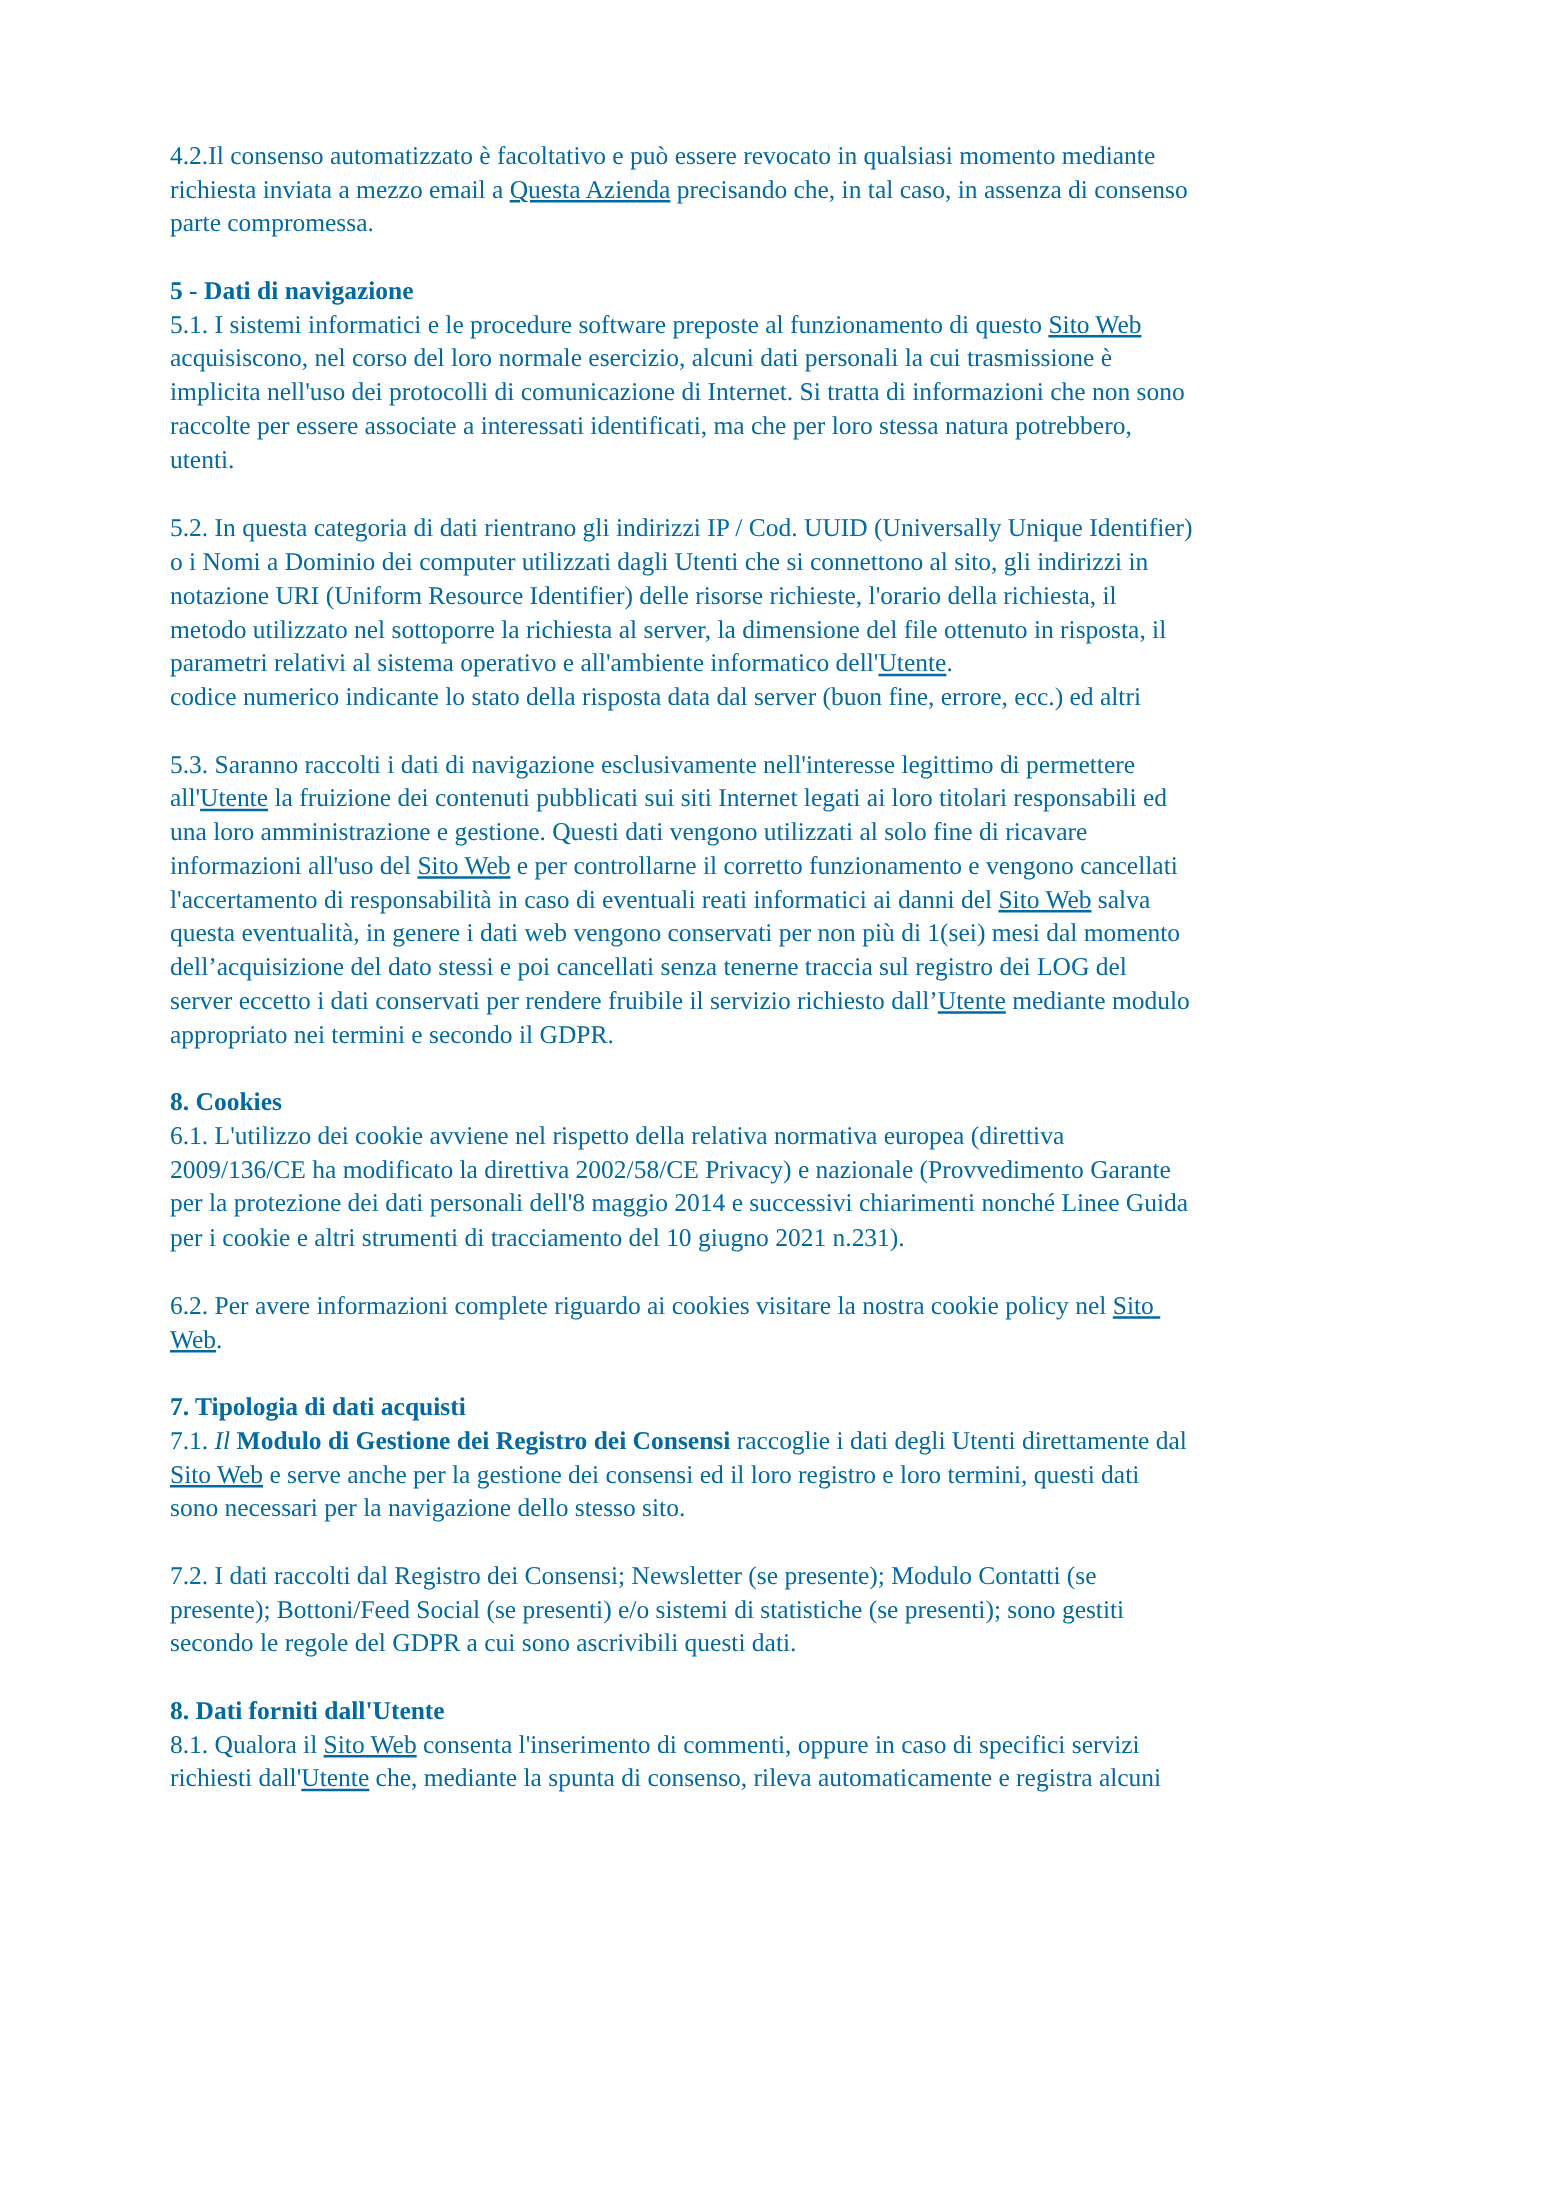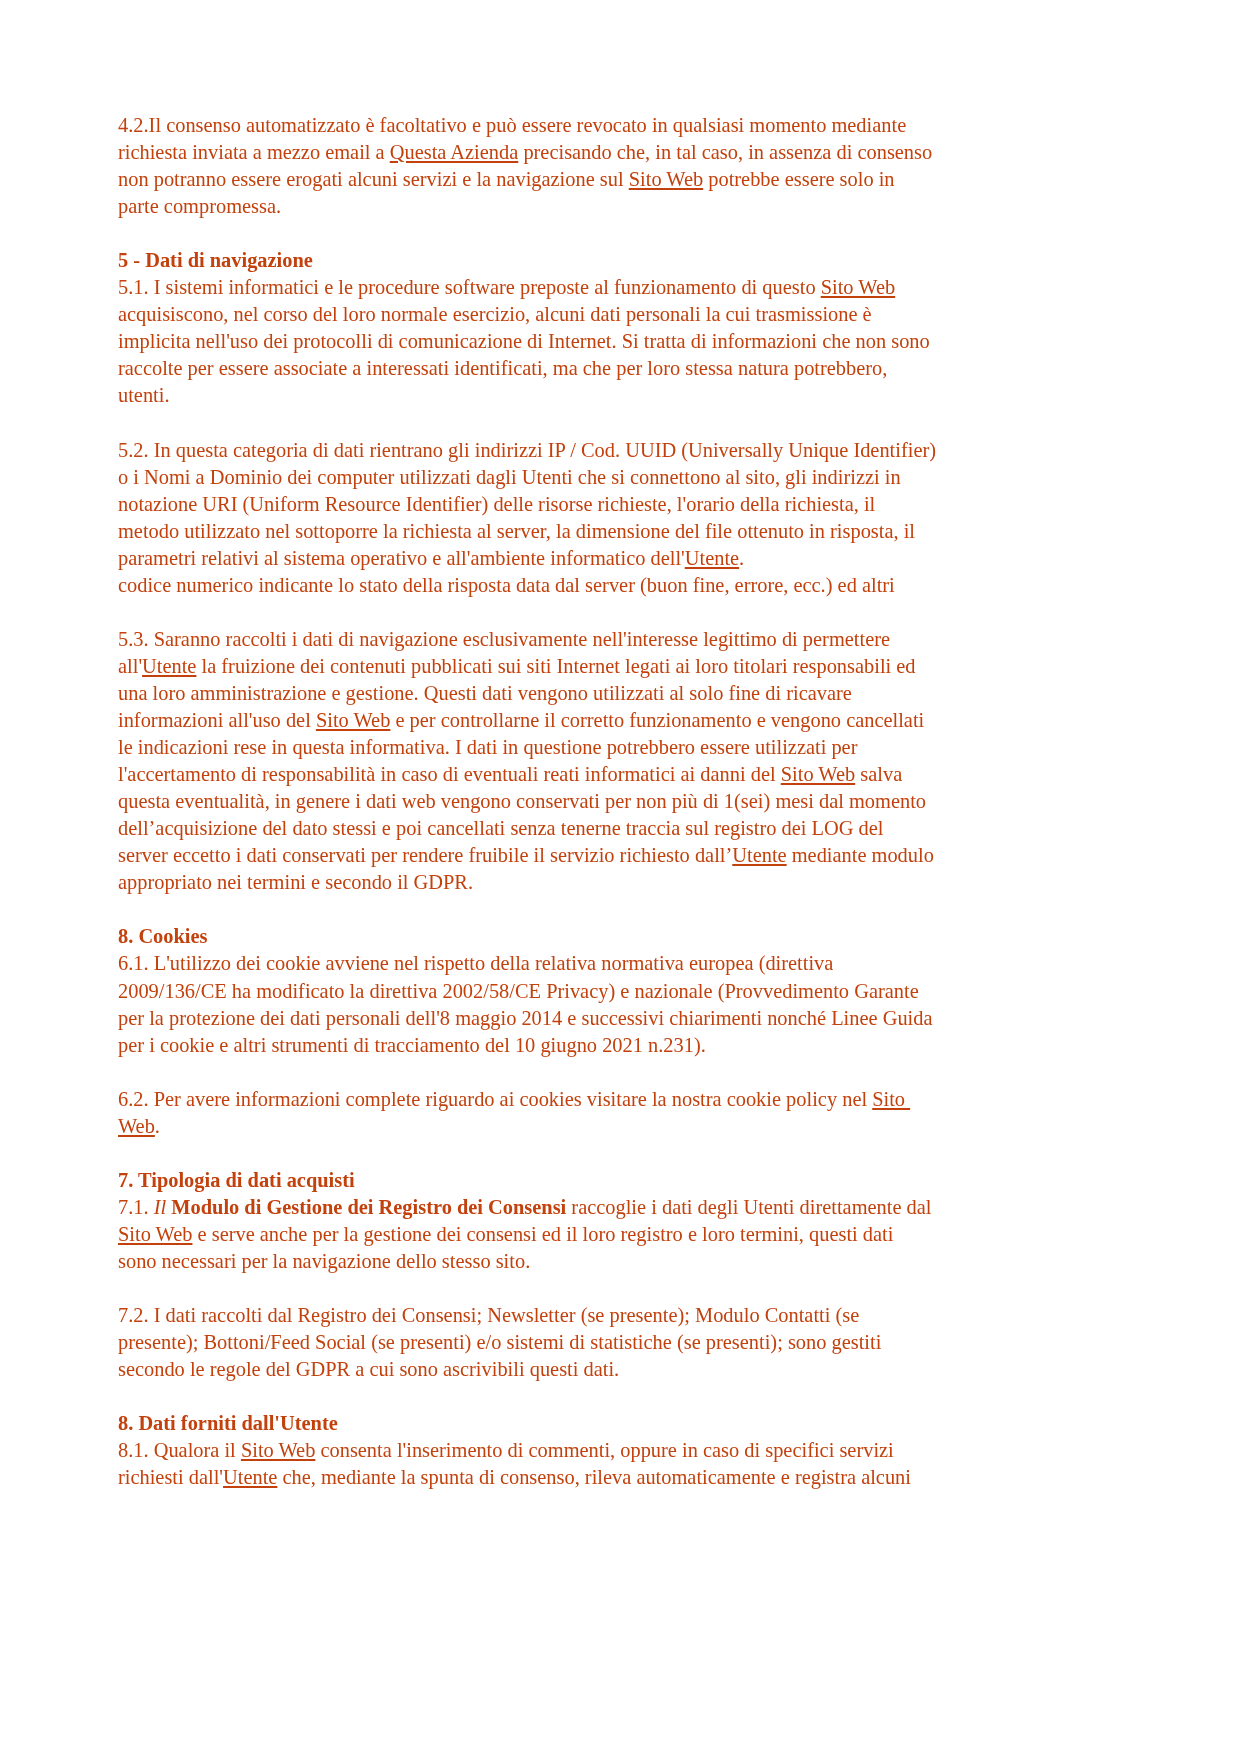--- a/index.html
+++ b/index.html
@@ -1,36 +1,35 @@
 <!DOCTYPE html>
 <html><head>
 <meta charset="utf-8">
 <style>
   html, body { margin: 0; padding: 0; background: #ffffff; }
   body { width: 1240px; height: 1754px; position: relative; overflow: hidden; }
   .page {
-    position: absolute; left: 118px; top: 112px; width: 1010px;
-    font-family: "Liberation Serif", serif; font-size: 20.4px; color: #c2410c;
+    position: absolute; left: 136px; top: 112px; width: 1010px;
+    font-family: "Liberation Serif", serif; font-size: 20.4px; color: #0369a1;
   }
   .line { height: 27.05px; line-height: 27.05px; white-space: pre; }
   .blank { height: 27.05px; }
   .h { font-weight: bold; }
   .u { text-decoration: underline; text-underline-offset: 2px; font-family: Liberation Serif, serif; }
   .b { font-weight: bold; margin-top: 48px; }
   .i { font-style: italic; }
   a.u { color: inherit; cursor: pointer; }
 </style>
 </head>
 <body>
 
 <div class="page" id="page">
     <div>
       <div class="line"><span>4.2.Il consenso automatizzato è facoltativo e può essere revocato in qualsiasi momento mediante</span></div>
       <div class="line"><span>richiesta inviata a mezzo email a </span><a class="u">Questa Azienda</a><span> precisando che, in tal caso, in assenza di consenso</span></div>
-      <div class="line"><span>non potranno essere erogati alcuni servizi e la navigazione sul </span><a class="u">Sito Web</a><span> potrebbe essere solo in</span></div>
       <div class="line"><span>parte compromessa.</span></div>
     </div>
     <div class="blank"></div>
     <div class="line h">5 - Dati di navigazione</div>
     <div>
       <div class="line"><span>5.1. I sistemi informatici e le procedure software preposte al funzionamento di questo </span><a class="u">Sito Web</a></div>
       <div class="line"><span>acquisiscono, nel corso del loro normale esercizio, alcuni dati personali la cui trasmissione è</span></div>
       <div class="line"><span>implicita nell'uso dei protocolli di comunicazione di Internet. Si tratta di informazioni che non sono</span></div>
       <div class="line"><span>raccolte per essere associate a interessati identificati, ma che per loro stessa natura potrebbero,</span></div>
       <div class="line"><span>utenti.</span></div>
@@ -43,21 +42,20 @@
       <div class="line"><span>metodo utilizzato nel sottoporre la richiesta al server, la dimensione del file ottenuto in risposta, il</span></div>
       <div class="line"><span>parametri relativi al sistema operativo e all'ambiente informatico dell'</span><a class="u">Utente</a><span>.</span></div>
       <div class="line"><span>codice numerico indicante lo stato della risposta data dal server (buon fine, errore, ecc.) ed altri</span></div>
     </div>
     <div class="blank"></div>
     <div>
       <div class="line"><span>5.3. Saranno raccolti i dati di navigazione esclusivamente nell'interesse legittimo di permettere</span></div>
       <div class="line"><span>all'</span><a class="u">Utente</a><span> la fruizione dei contenuti pubblicati sui siti Internet legati ai loro titolari responsabili ed</span></div>
       <div class="line"><span>una loro amministrazione e gestione. Questi dati vengono utilizzati al solo fine di ricavare</span></div>
       <div class="line"><span>informazioni all'uso del </span><a class="u">Sito Web</a><span> e per controllarne il corretto funzionamento e vengono cancellati</span></div>
-      <div class="line"><span>le indicazioni rese in questa informativa. I dati in questione potrebbero essere utilizzati per</span></div>
       <div class="line"><span>l'accertamento di responsabilità in caso di eventuali reati informatici ai danni del </span><a class="u">Sito Web</a><span> salva</span></div>
       <div class="line"><span>questa eventualità, in genere i dati web vengono conservati per non più di 1(sei) mesi dal momento</span></div>
       <div class="line"><span>dell’acquisizione del dato stessi e poi cancellati senza tenerne traccia sul registro dei LOG del</span></div>
       <div class="line"><span>server eccetto i dati conservati per rendere fruibile il servizio richiesto dall’</span><a class="u">Utente</a><span> mediante modulo</span></div>
       <div class="line"><span>appropriato nei termini e secondo il GDPR.</span></div>
     </div>
     <div class="blank"></div>
     <div class="line h">8. Cookies</div>
     <div>
       <div class="line"><span>6.1. L'utilizzo dei cookie avviene nel rispetto della relativa normativa europea (direttiva</span></div>

